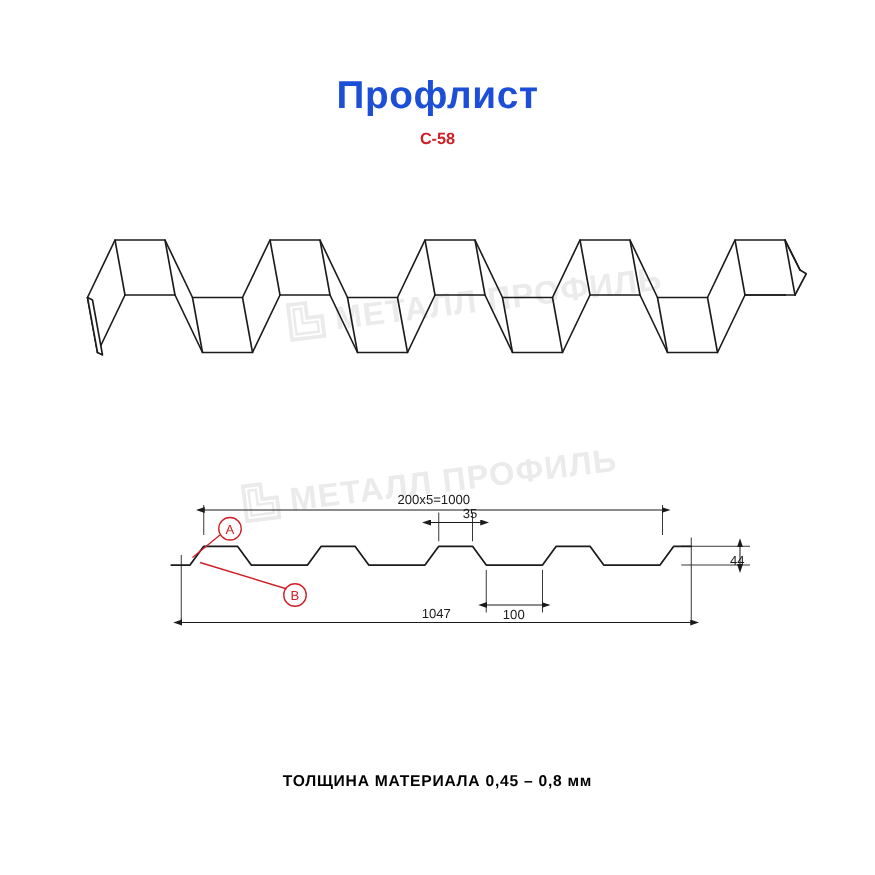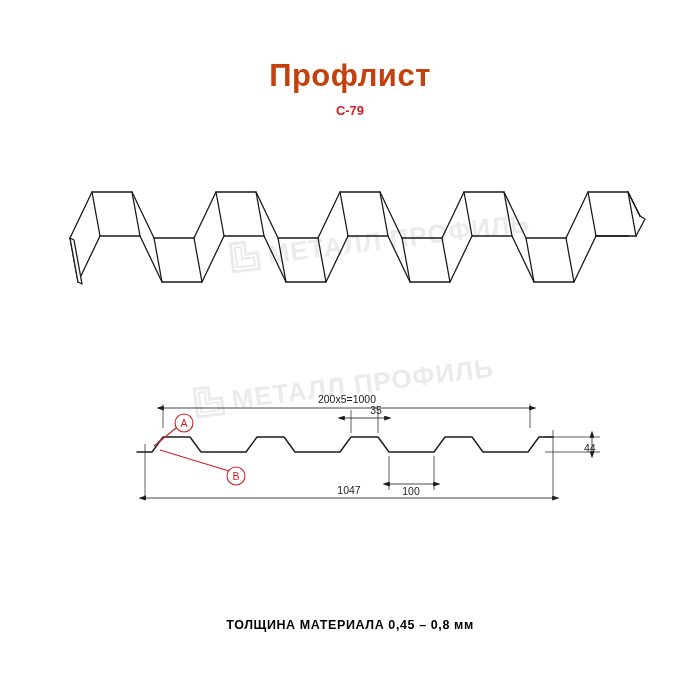--- a/index.html
+++ b/index.html
@@ -21,21 +21,21 @@
     height: 700px;
   }
   .title {
     position: absolute;
     left: 0;
     top: 58px;
     width: 700px;
     text-align: center;
     font-size: 31px;
     font-weight: bold;
-    color: #c2410c;
+    color: #1d4ed8;
     letter-spacing: 0.5px;
   }
   .subtitle {
     position: absolute;
     left: 0;
     top: 103px;
     width: 700px;
     text-align: center;
     font-size: 13px;
     font-weight: bold;
@@ -74,21 +74,21 @@
     font-size: 10.5px;
     fill: #cf2027;
   }
 </style>
 </head>
 <body>
 
 <div class="page">
 
   <div class="title">Профлист</div>
-  <div class="subtitle">С-79</div>
+  <div class="subtitle">С-58</div>
 
   <svg class="layer" width="700" height="700">
     <g transform="translate(232,258) rotate(-7)">
       <path d="M0,-14 L14,-14 L14,-2 L26,-2 L26,14 L0,14 Z" fill="none" stroke="#ebebeb" stroke-width="3"></path>
       <path d="M4,-10 L10,-10 L10,2 L22,2 L22,10 L4,10 Z" fill="none" stroke="#ebebeb" stroke-width="2"></path>
       <text class="wm-text" x="36" y="10">МЕТАЛЛ ПРОФИЛЬ</text>
     </g>
     <g transform="translate(196,403) rotate(-7)">
       <path d="M0,-14 L14,-14 L14,-2 L26,-2 L26,14 L0,14 Z" fill="none" stroke="#ebebeb" stroke-width="3"></path>
       <path d="M4,-10 L10,-10 L10,2 L22,2 L22,10 L4,10 Z" fill="none" stroke="#ebebeb" stroke-width="2"></path>

